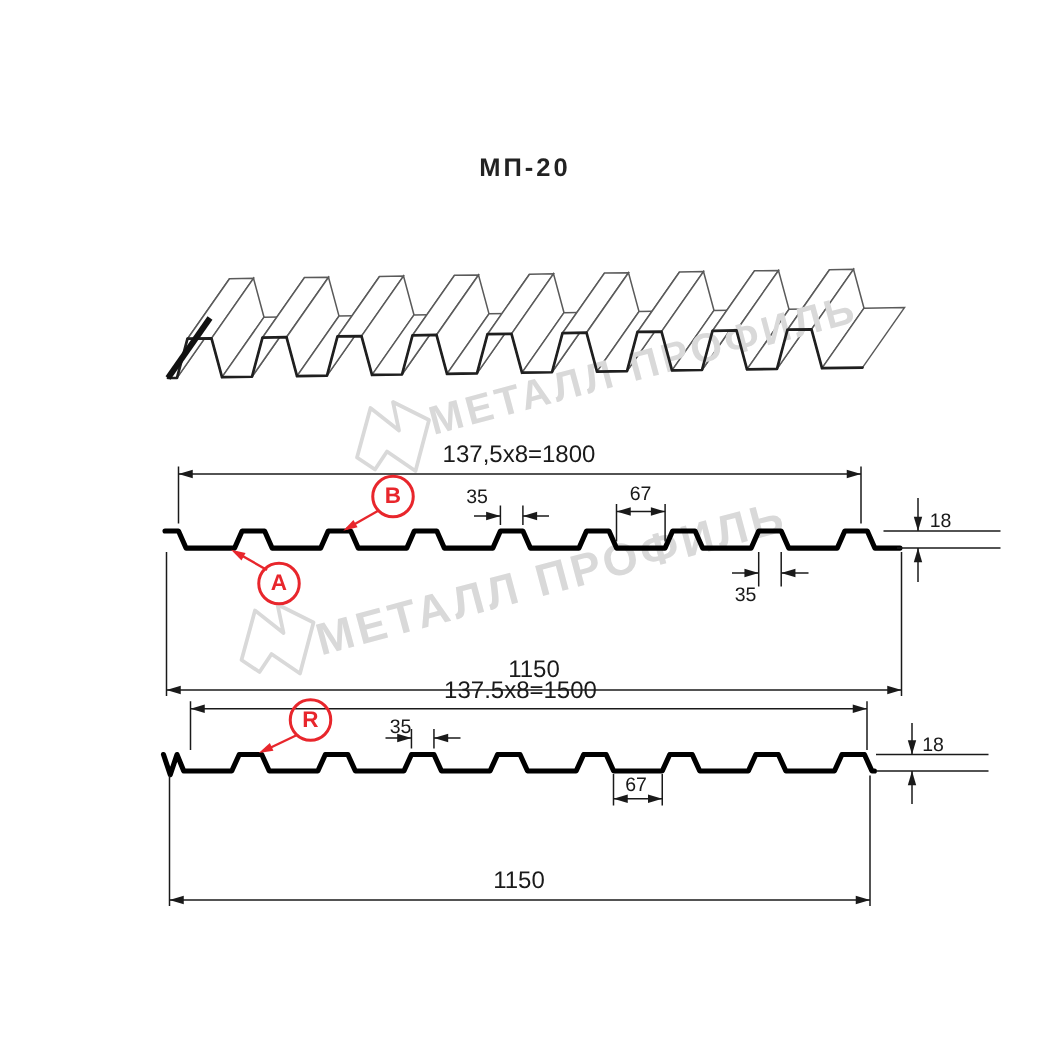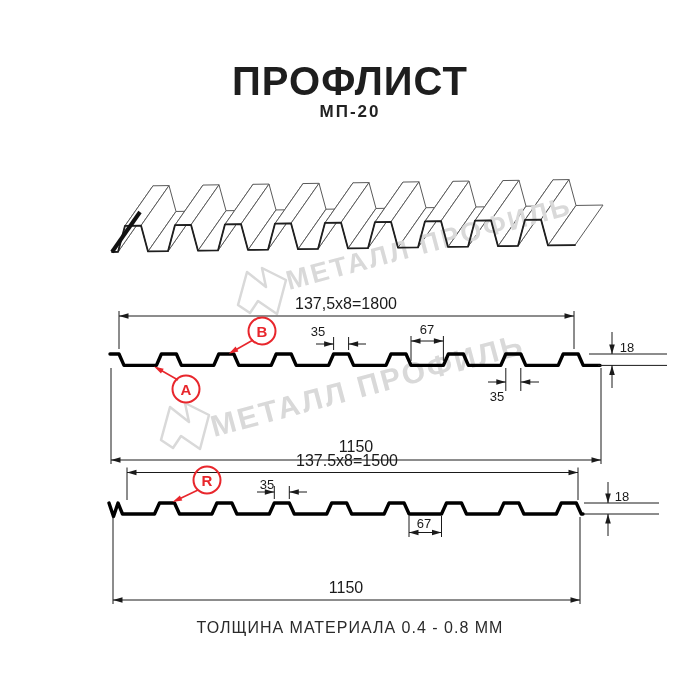--- a/index.html
+++ b/index.html
@@ -129,33 +129,31 @@
       <polygon points="441.5,532.5 432.0,529.7 432.0,535.3" fill="#1a1a1a"></polygon>
       <line x1="113" y1="517" x2="113" y2="604" stroke="#1a1a1a" stroke-width="1"></line>
       <line x1="580" y1="517" x2="580" y2="604" stroke="#1a1a1a" stroke-width="1"></line>
       <line x1="113" y1="600" x2="580" y2="600" stroke="#1a1a1a" stroke-width="1"></line>
       <polygon points="113.0,600.0 122.5,602.8 122.5,597.2" fill="#1a1a1a"></polygon>
       <polygon points="580.0,600.0 570.5,597.2 570.5,602.8" fill="#1a1a1a"></polygon>
       <line x1="198" y1="490" x2="176" y2="500.5" stroke="#e8262c" stroke-width="1.6"></line>
       <polygon points="172.5,502.0 182.3,500.5 179.9,495.4" fill="#e8262c"></polygon>
     </svg>
 
-  <div class="lbl title" style="left:350px;top:81px;">ПРОФЛИСТ</div>
   <div class="lbl subtitle" style="left:350px;top:112px;">МП-20</div>
 
   <div class="lbl dim big" style="left:346px;top:304px;">137,5x8=1800</div>
   <div class="lbl dim" style="left:318px;top:331px;">35</div>
   <div class="lbl dim" style="left:427px;top:329px;">67</div>
   <div class="lbl dim" style="left:627px;top:347px;">18</div>
   <div class="lbl dim" style="left:497px;top:396px;">35</div>
   <div class="lbl dim big" style="left:356px;top:447px;">1150</div>
   <div class="marker" style="left:262px;top:331px;">B</div>
   <div class="marker" style="left:186px;top:389px;">A</div>
 
   <div class="lbl dim big" style="left:347px;top:461px;">137.5x8=1500</div>
   <div class="lbl dim" style="left:267px;top:484px;">35</div>
   <div class="lbl dim" style="left:622px;top:496px;">18</div>
   <div class="lbl dim" style="left:424px;top:523px;">67</div>
   <div class="lbl dim big" style="left:346px;top:588px;">1150</div>
   <div class="marker" style="left:207px;top:480px;">R</div>
 
-  <div class="lbl footer" style="left:350px;top:628px;">ТОЛЩИНА МАТЕРИАЛА 0.4 - 0.8 ММ</div>
 </div>
 
 </body></html>

